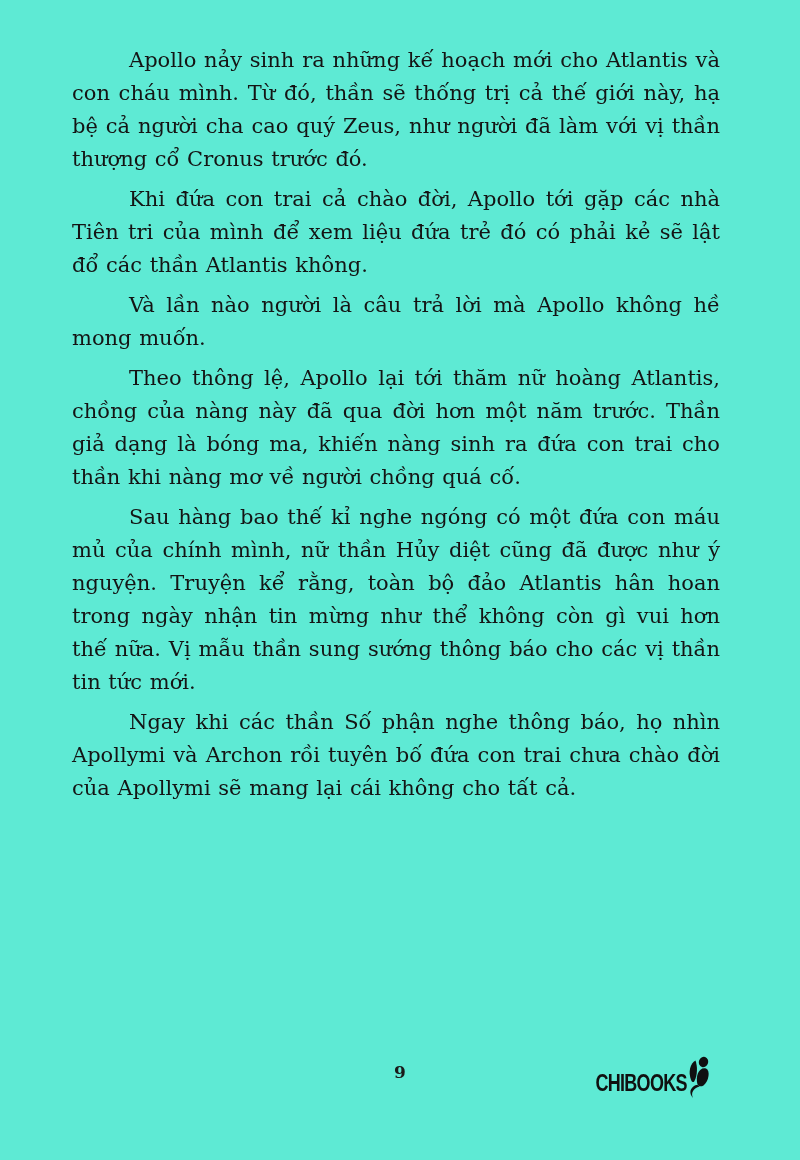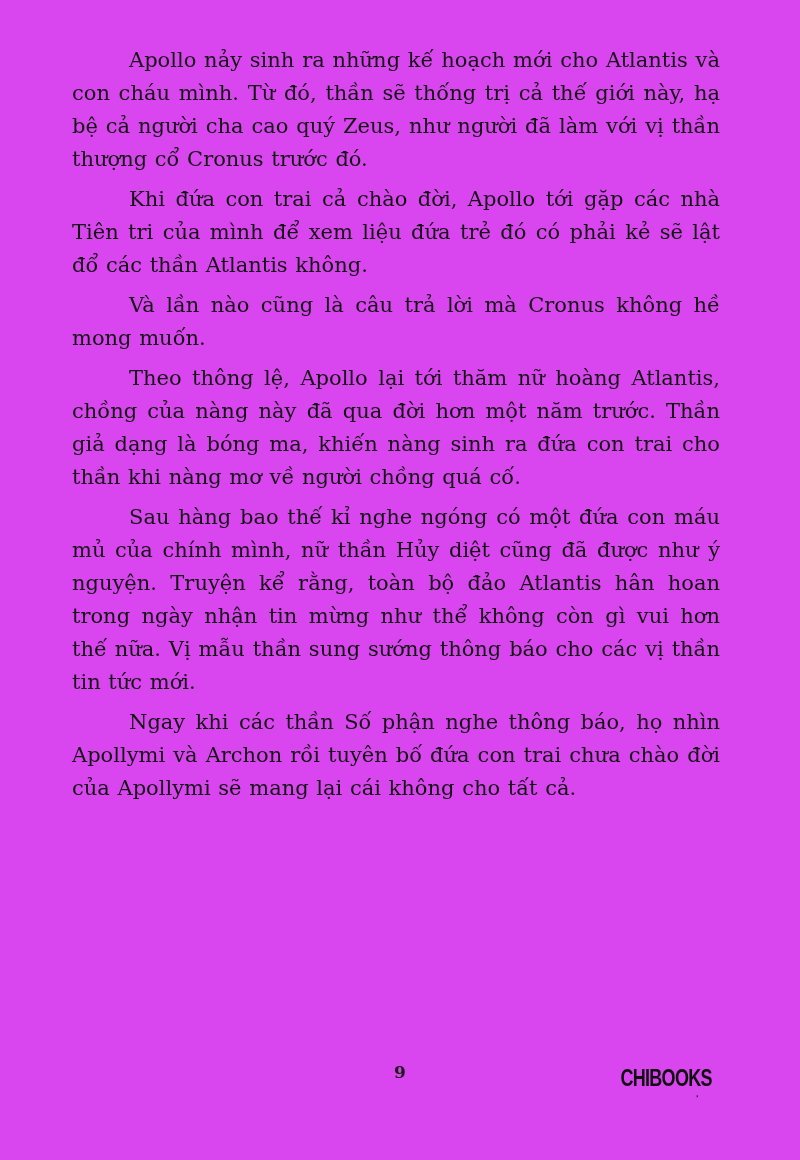--- a/index.html
+++ b/index.html
@@ -4,21 +4,21 @@
 <style>
   html, body {
     margin: 0;
     padding: 0;
     background: #ffffff;
   }
   .book-page {
     position: relative;
     width: 800px;
     height: 1160px;
-    background: #d946ef;
+    background: #5eead4;
     overflow: hidden;
     font-family: "DejaVu Serif", "Liberation Serif", serif;
     color: #141414;
   }
   .text-block {
     position: absolute;
     top: 44px;
     left: 72px;
     width: 648px;
   }
@@ -41,21 +41,20 @@
     font-weight: bold;
     color: #1a1a1a;
   }
   .publisher-logo {
     position: absolute;
     top: 1052px;
     right: 88px;
     height: 46px;
     display: flex;
     align-items: flex-end;
-    flex-direction: column;
   }
   .logo-text {
     display: inline-block;
     margin-top: 12px;
     font-family: "Liberation Sans", "DejaVu Sans", sans-serif;
     font-weight: 900;
     font-size: 25px;
     letter-spacing: -1px;
     color: #101010;
     transform: scaleX(0.72) scaleY(0.92);
@@ -71,21 +70,21 @@
   }
 </style>
 </head>
 <body>
 
 <div class="book-page">
 
   <div class="text-block">
     <p>Apollo nảy sinh ra những kế hoạch mới cho Atlantis và con cháu mình. Từ đó, thần sẽ thống trị cả thế giới này, hạ bệ cả người cha cao quý Zeus, như người đã làm với vị thần thượng cổ Cronus trước đó.</p>
     <p>Khi đứa con trai cả chào đời, Apollo tới gặp các nhà Tiên tri của mình để xem liệu đứa trẻ đó có phải kẻ sẽ lật đổ các thần Atlantis không.</p>
-    <p>Và lần nào cũng là câu trả lời mà Cronus không hề mong muốn.</p>
+    <p>Và lần nào người là câu trả lời mà Apollo không hề mong muốn.</p>
     <p>Theo thông lệ, Apollo lại tới thăm nữ hoàng Atlantis, chồng của nàng này đã qua đời hơn một năm trước. Thần giả dạng là bóng ma, khiến nàng sinh ra đứa con trai cho thần khi nàng mơ về người chồng quá cố.</p>
     <p>Sau hàng bao thế kỉ nghe ngóng có một đứa con máu mủ của chính mình, nữ thần Hủy diệt cũng đã được như ý nguyện. Truyện kể rằng, toàn bộ đảo Atlantis hân hoan trong ngày nhận tin mừng như thể không còn gì vui hơn thế nữa. Vị mẫu thần sung sướng thông báo cho các vị thần tin tức mới.</p>
     <p>Ngay khi các thần Số phận nghe thông báo, họ nhìn Apollymi và Archon rồi tuyên bố đứa con trai chưa chào đời của Apollymi sẽ mang lại cái không cho tất cả.</p>
   </div>
 
   <div class="page-number">9</div>
 
   <div class="publisher-logo">
     <span class="logo-text">CHIBOOKS</span>
     <svg class="logo-icon" viewBox="0 0 30 42" xmlns="http://www.w3.org/2000/svg">

